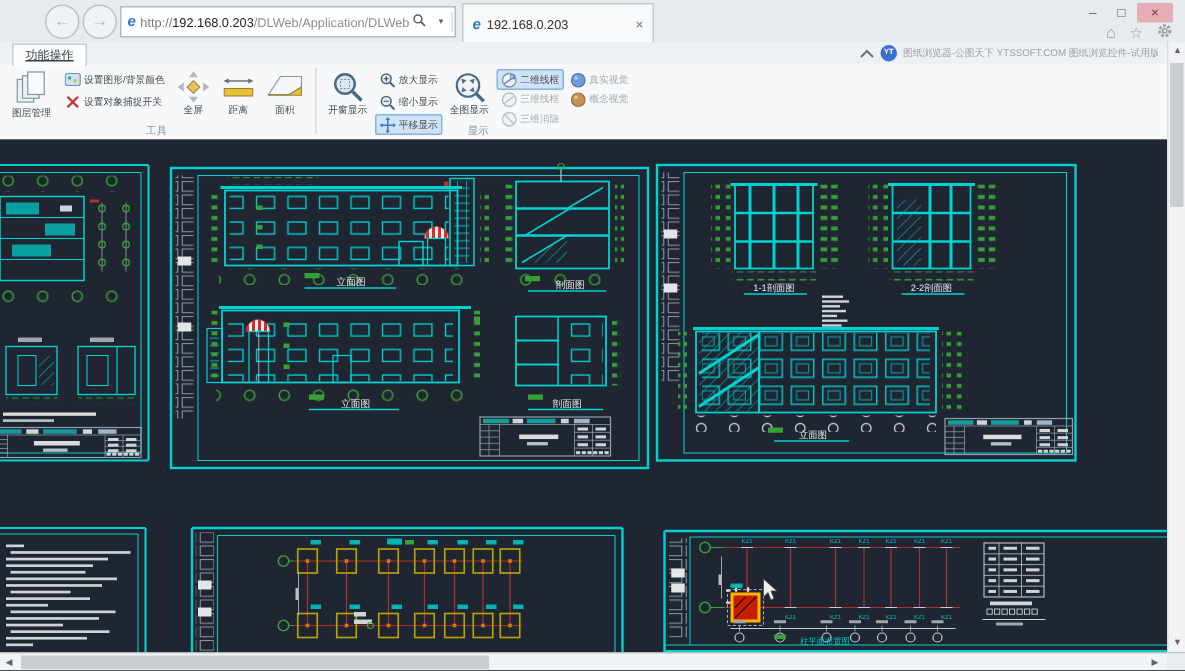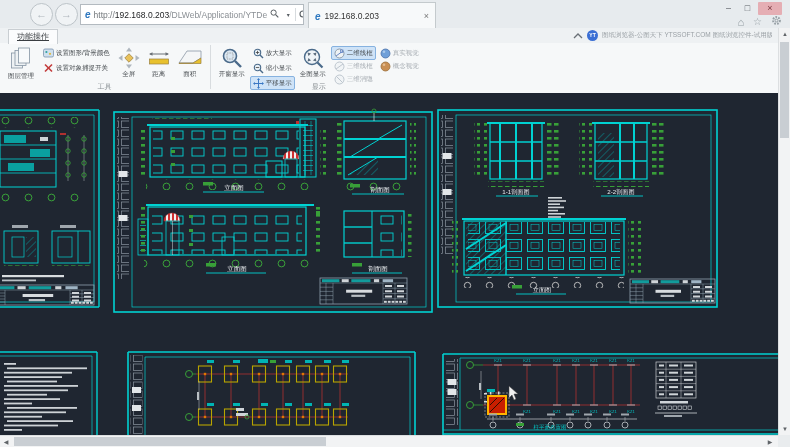--- a/index.html
+++ b/index.html
@@ -65,21 +65,21 @@
 
 <div class="window">
 
   <div class="chrome">
     <div class="navbtn back">←</div>
     <div class="navbtn fwd">→</div>
     <div class="addr">
       <span class="fav">e</span>
       <span class="u-pre">http://</span>
         <span class="u-host">192.168.0.203</span>
-        <span class="u-path">/DLWeb/Application/YTDe</span>
+        <span class="u-path">/DLWeb/Application/DLWeb</span>
       <span class="sp"></span>
       <span class="aic">
         <svg width="9" height="9" viewBox="0 0 9 9">
             <circle cx="3.6" cy="3.6" r="2.6" fill="none" stroke="#5a6065" stroke-width="1"></circle>
             <line x1="5.6" y1="5.6" x2="8.3" y2="8.3" stroke="#5a6065" stroke-width="1.2"></line>
           </svg>
       </span>
       <span class="aic" style="font-size:6px">▾</span>
       <span class="sep"></span>
       <span class="aic">

